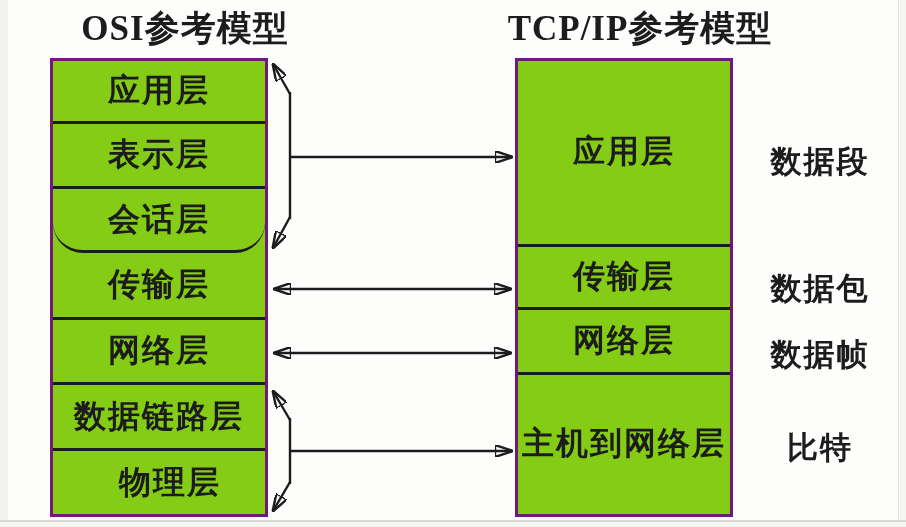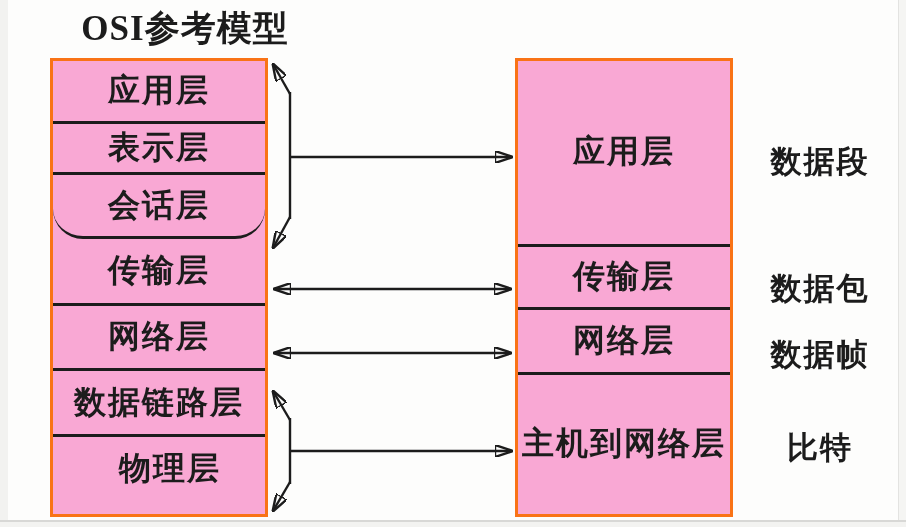--- a/index.html
+++ b/index.html
@@ -32,24 +32,24 @@
   .model-title{
     position:absolute;top:10px;height:36px;
     display:flex;align-items:center;justify-content:center;
     font-size:35px;font-weight:bold;letter-spacing:1px;
     white-space:nowrap;
   }
   #osi-title{left:65px;width:240px;}
   #tcpip-title{left:510px;width:260px;}
   .layer-box{
     position:absolute;top:58px;width:218px;height:459px;
-    border:3px solid #f97316;
+    border:3px solid #701a75;
     box-sizing:border-box;
     display:flex;flex-direction:column;
-    background:#f9a8d4;
+    background:#84cc16;
   }
   #osi-box{left:50px;}
   #tcpip-box{left:515px;}
   .layer-row{
     display:flex;align-items:center;justify-content:center;
     font-size:32px;font-weight:bold;letter-spacing:2px;
     box-sizing:border-box;
     white-space:nowrap;
   }
   .layer-row.bordered{border-bottom:3px solid #1c1c1c;}
@@ -74,24 +74,25 @@
 </head>
 <body>
 
 <div id="stage">
 
   <div class="edge-strip-left"></div>
   <div class="edge-strip-right"></div>
   <div class="bottom-band"></div>
 
   <div id="osi-title" class="model-title">OSI参考模型</div>
+  <div id="tcpip-title" class="model-title">TCP/IP参考模型</div>
 
   <div id="osi-box" class="layer-box">
     <div class="layer-row bordered" style="height:63px;">应用层</div>
-    <div class="layer-row bordered" style="height:51px;">表示层</div>
+    <div class="layer-row bordered" style="height:65px;">表示层</div>
     <div class="layer-row bordered" style="height:64px;border-radius:30px;">会话层</div>
     <div class="layer-row bordered" style="height:67px;">传输层</div>
     <div class="layer-row bordered" style="height:65px;">网络层</div>
     <div class="layer-row bordered" style="height:66px;">数据链路层</div>
     <div class="layer-row" style="height:63px;margin-left:22px;">物理层</div>
   </div>
 
   <div id="tcpip-box" class="layer-box">
     <div class="layer-row bordered" style="height:192px;">应用层</div>
     <div class="layer-row bordered" style="height:65px;">传输层</div>

